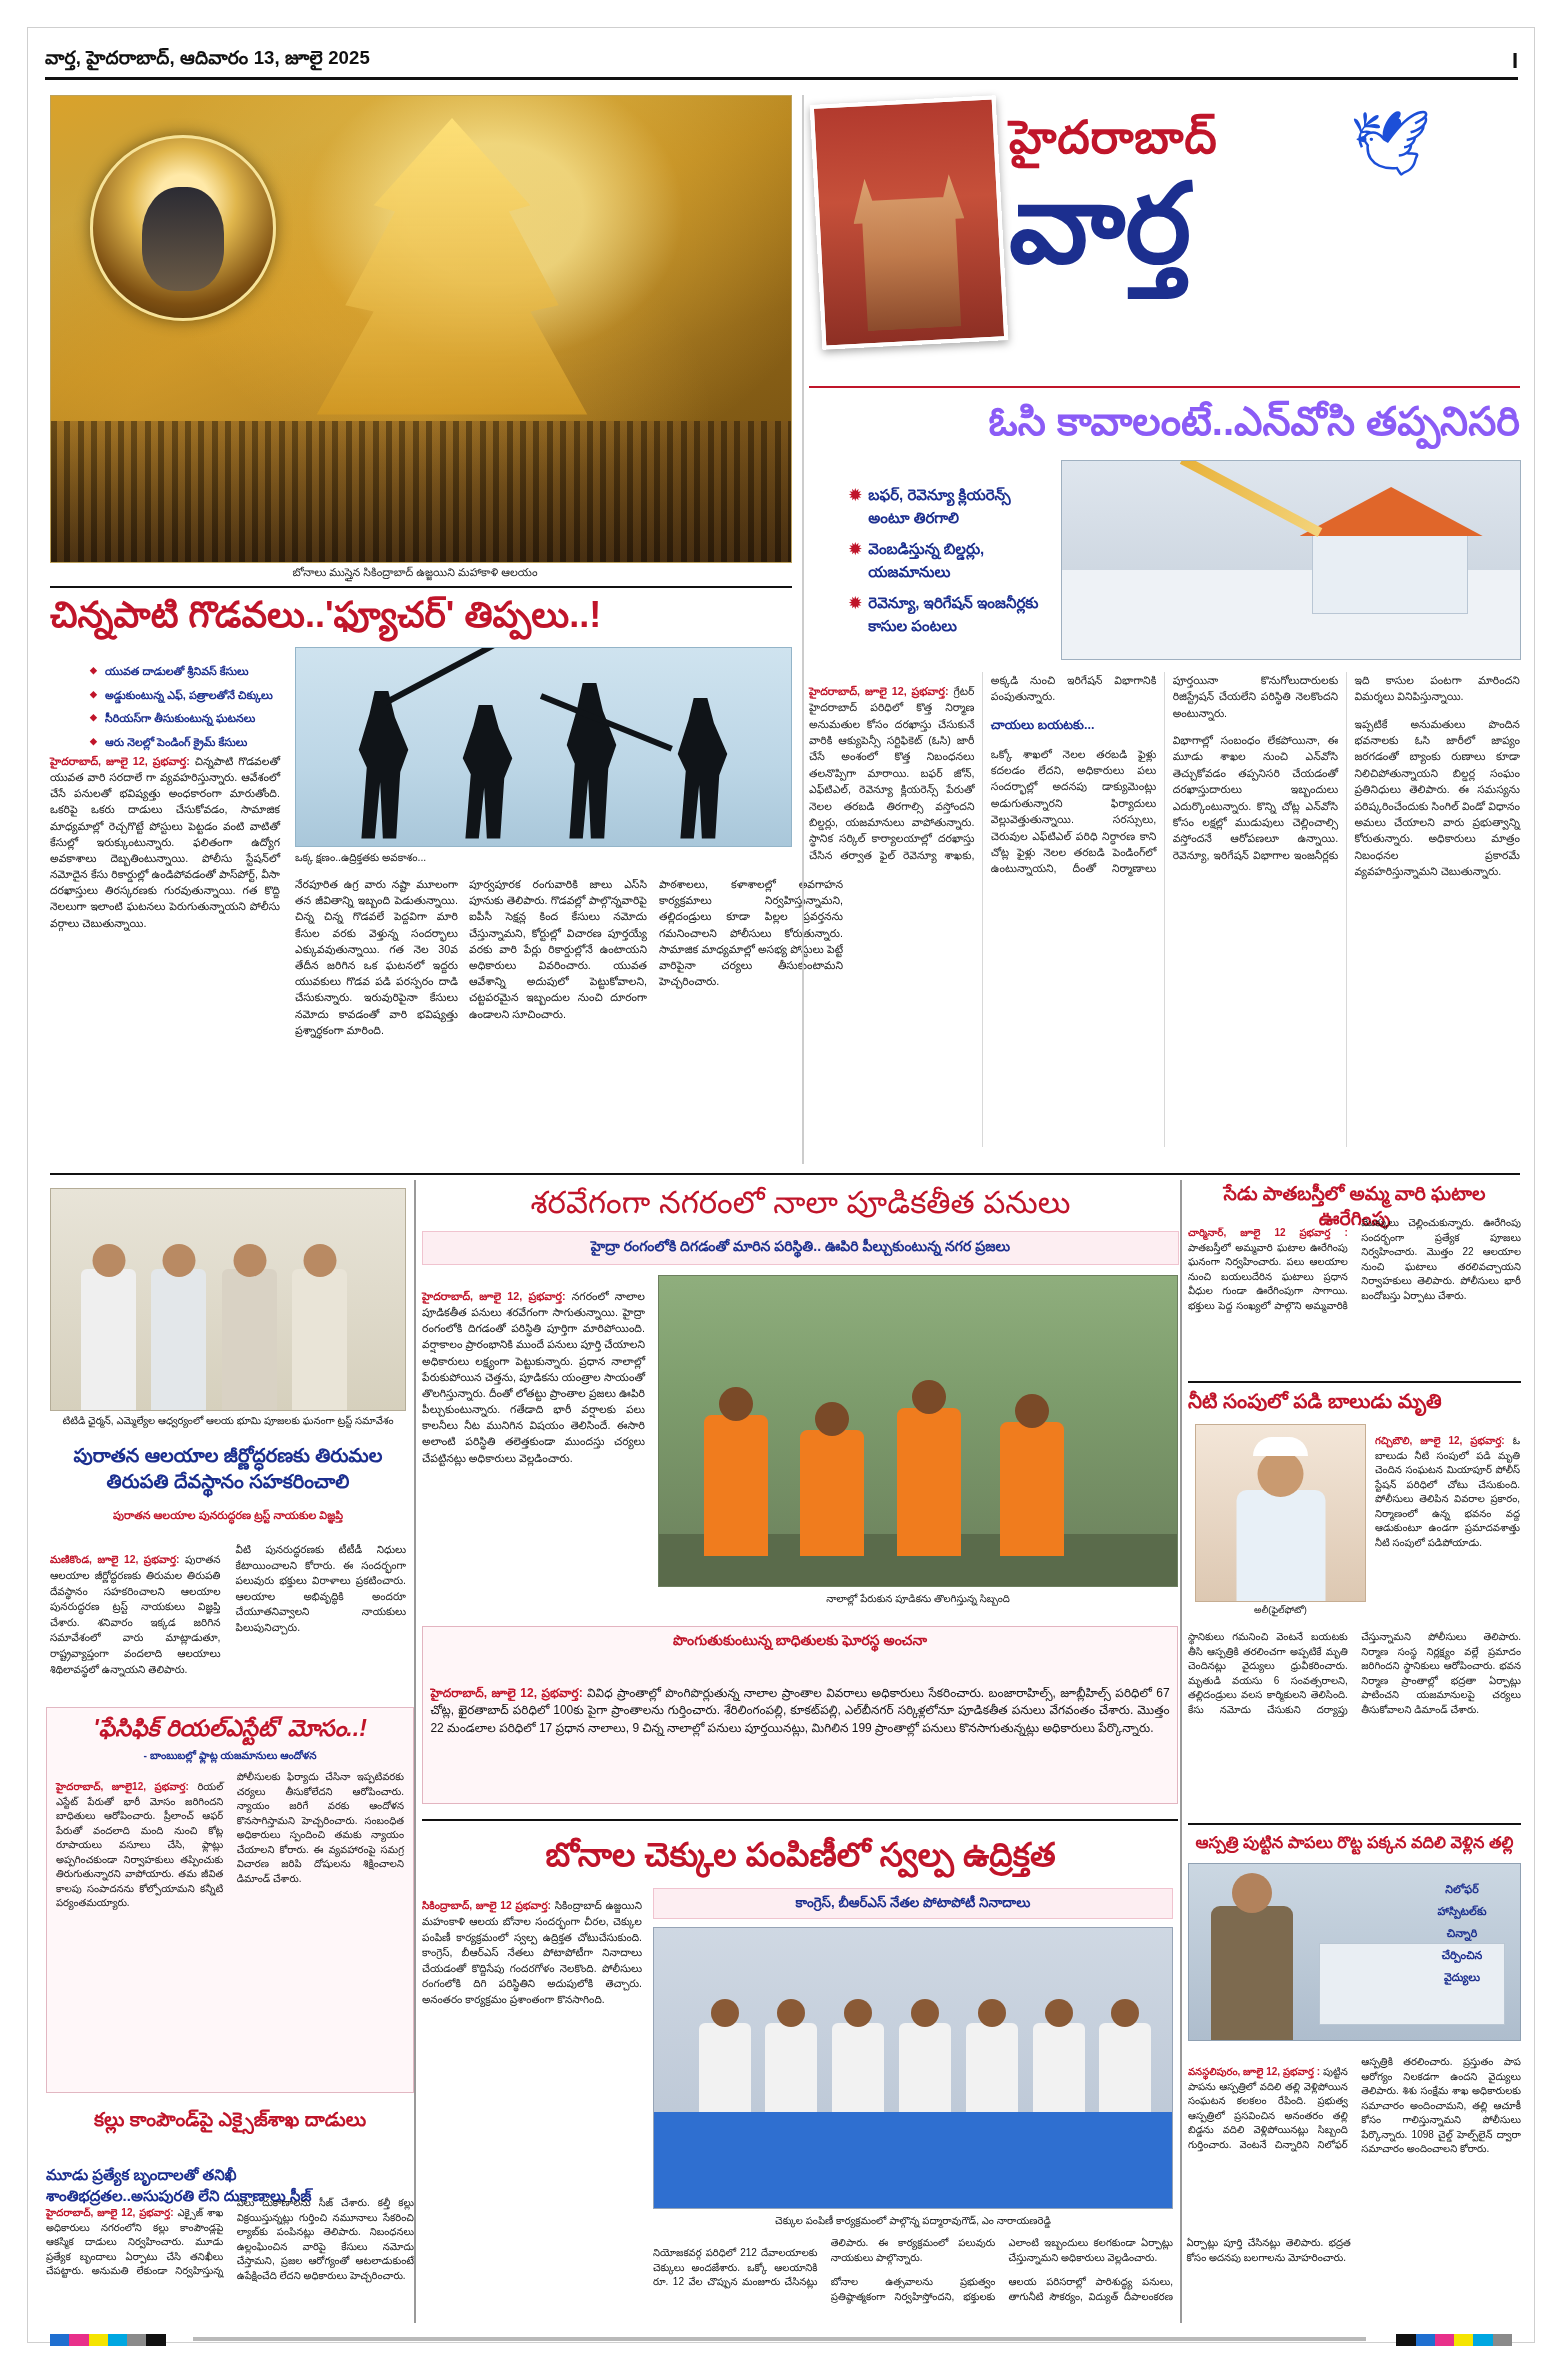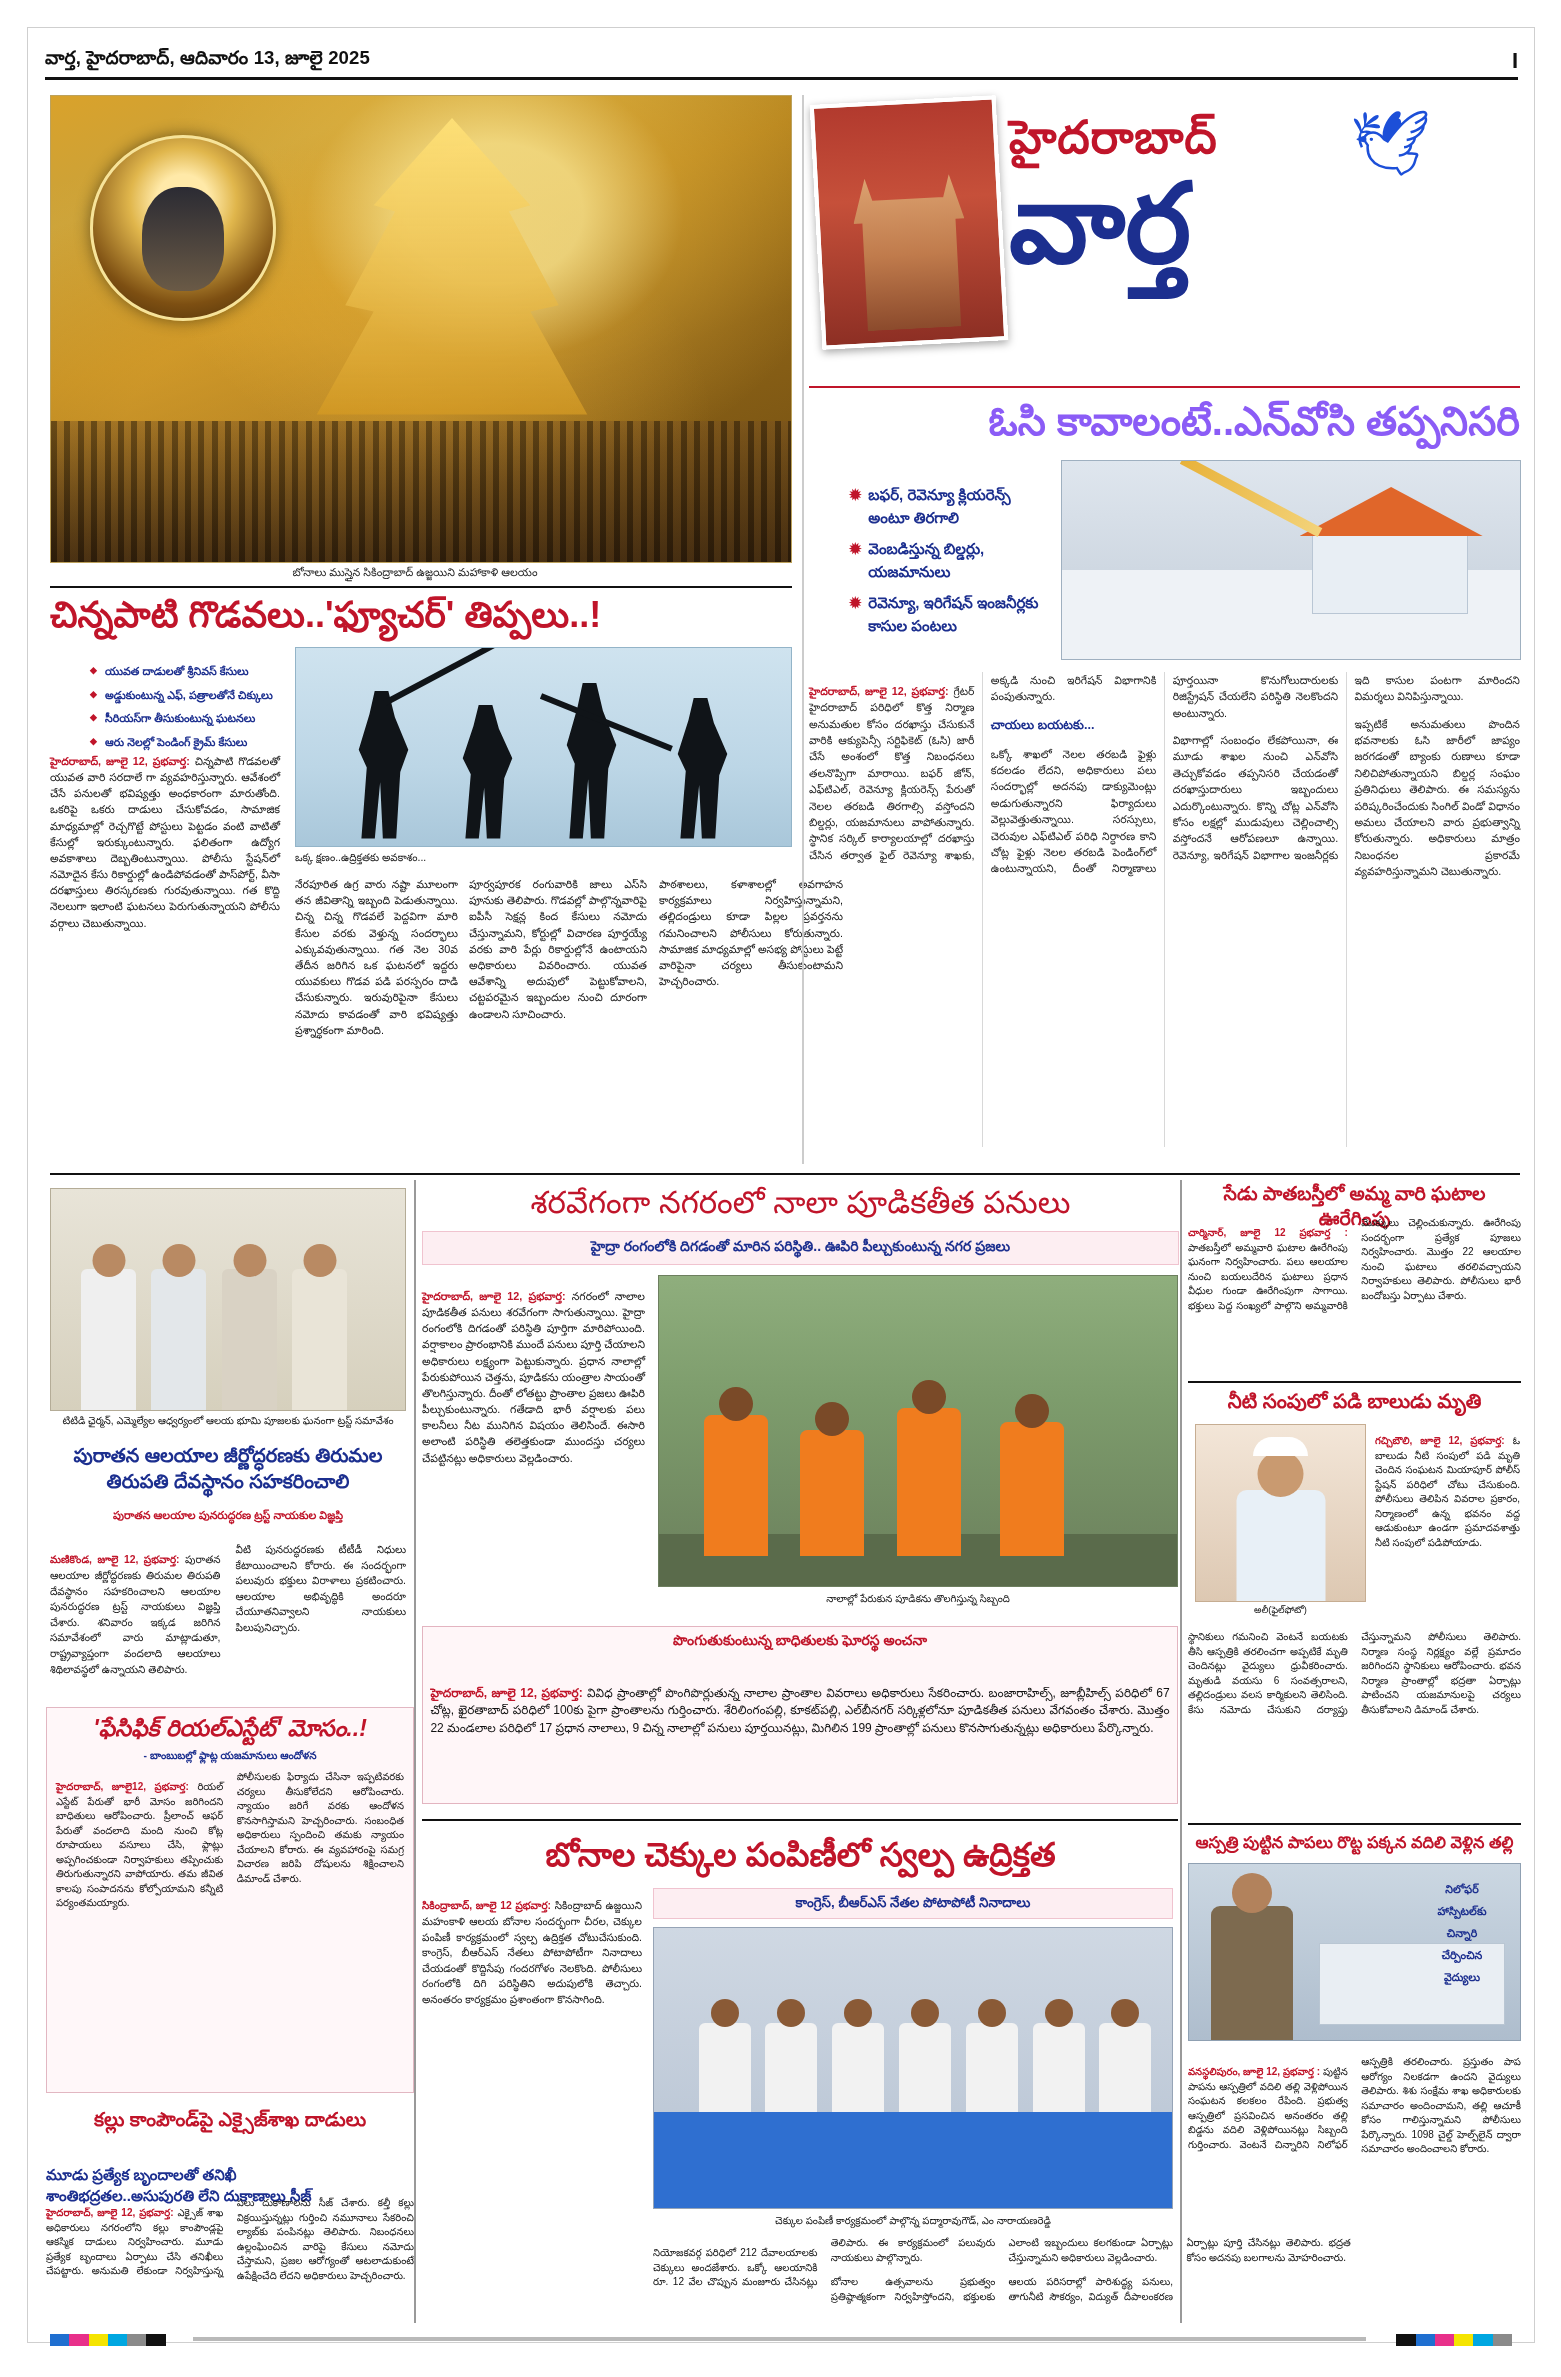--- a/index.html
+++ b/index.html
@@ -277,21 +277,21 @@
   .hdl-sedu{
     position:absolute; left:1188px; top:1182px; width:333px;
     font-size:19px; font-weight:bold; color:#c0152a; text-align:center; line-height:1.3;
   }
   .sedu-body{
     position:absolute; left:1188px; top:1216px; width:333px; height:163px;
     column-count:2; column-gap:13.4px; font-size:10px; line-height:1.45; text-align:justify;
   }
   .hdl-neeti{
     position:absolute; left:1188px; top:1390px; width:333px;
-    font-size:20px; font-weight:bold; color:#c0152a; text-align:center;
+    font-size:20px; font-weight:bold; color:#c0152a; text-align:left;
   }
   .neeti-photo{
     position:absolute; left:1195px; top:1424px; width:171px; height:178px;
     background:linear-gradient(to bottom,#f3e6d8,#ddc8b2);
     border:0.7px solid #c6ad92; overflow:hidden;
   }
   .neeti-photo .kid{position:absolute; left:50%; bottom:0; transform:translateX(-50%); width:89px; height:111px; background:#e8f0f7; border-radius:10.4px 10.4px 0 0;}
   .neeti-photo .kid::before{content:""; position:absolute; left:50%; top:-39px; transform:translateX(-50%); width:46px;height:46px;border-radius:50%; background:#c99a70;}
   .neeti-photo .cap{position:absolute; left:50%; top:-53px; transform:translateX(-50%); width:55px;height:19.3px;border-radius:22px 22px 0 0; background:#fff;}
   .cap-neeti{position:absolute; left:1195px; top:1605px; width:171px; font-size:9.3px; text-align:center;}

